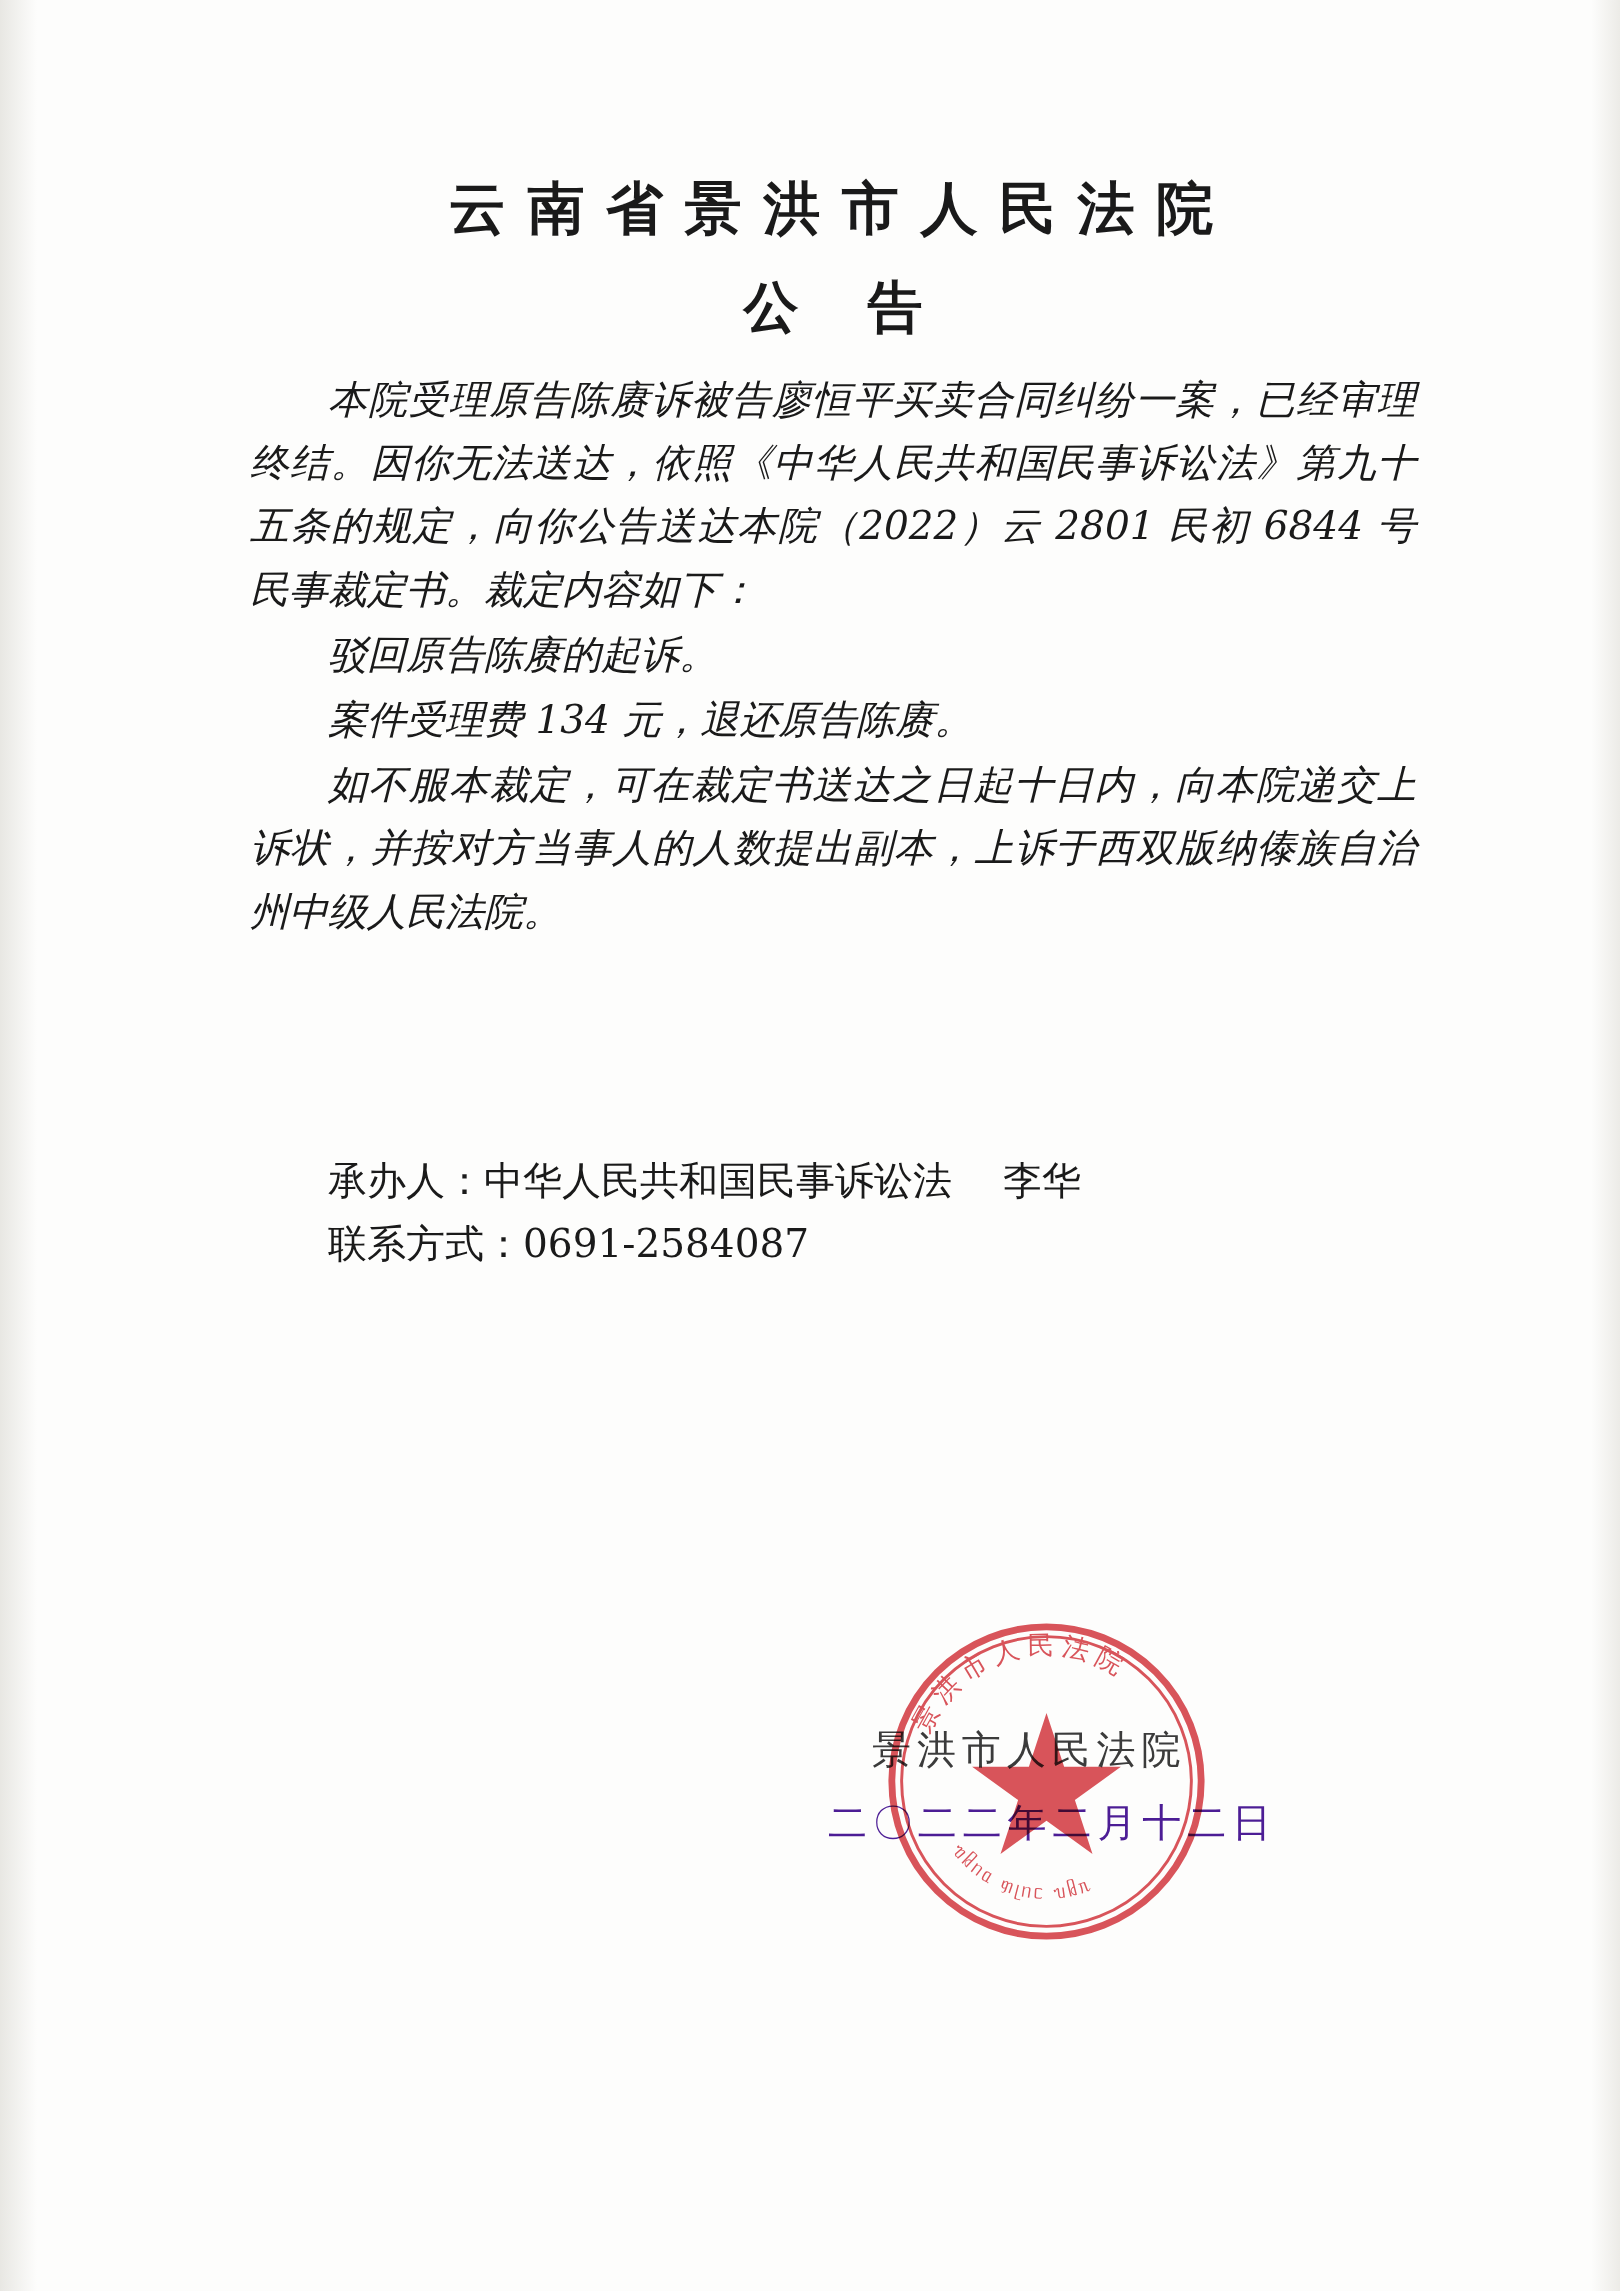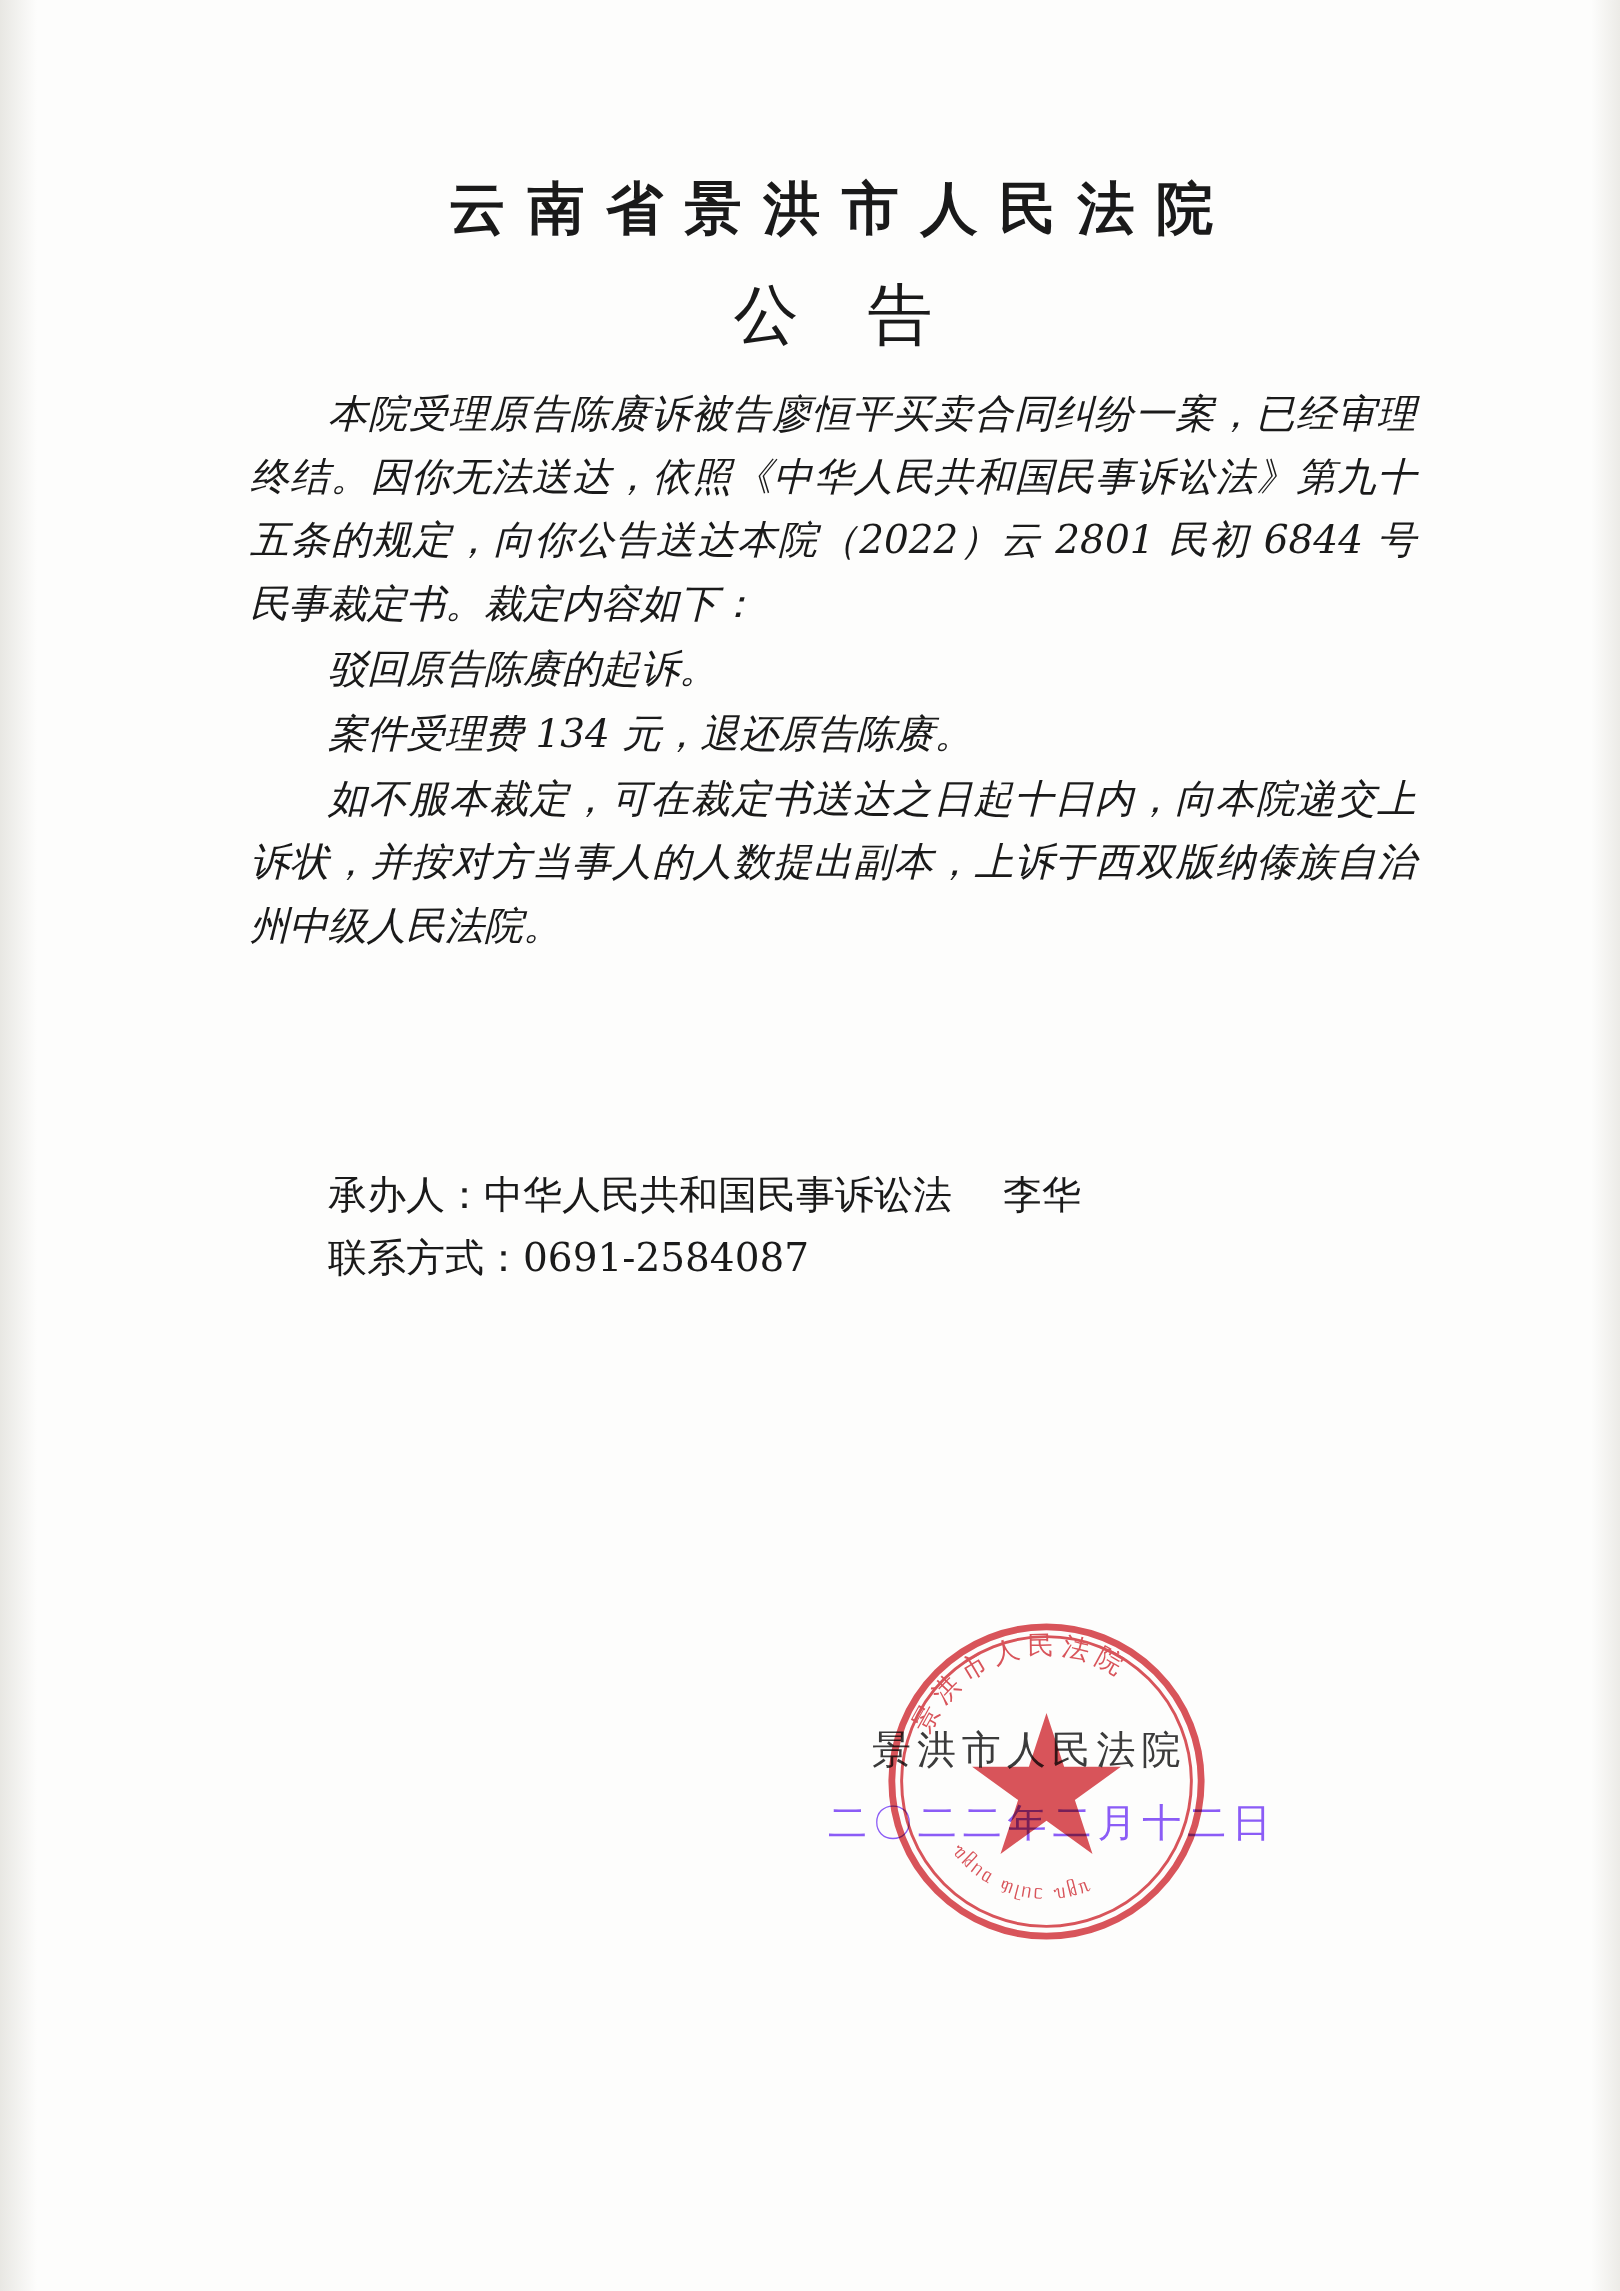--- a/index.html
+++ b/index.html
@@ -50,22 +50,22 @@
     font-size: 57px;
     font-weight: bold;
     letter-spacing: 21.6px;
     text-align: center;
     line-height: 1.25;
     padding-left: 17.6px;
     white-space: nowrap;
   }
 
   .doc-title {
-    font-size: 65px;
-    font-weight: normal;
+    font-size: 55px;
+    font-weight: bold;
     text-align: center;
     letter-spacing: 69px;
     padding-left: 69px;
     margin-top: 27.4px;
     margin-bottom: 23.5px;
   }
 
   .addressee {
     font-size: 39px;
     line-height: 1.5;
@@ -114,21 +114,21 @@
     letter-spacing: 5.9px;
     color: #3b3b3b;
     white-space: nowrap;
   }
   .date-line {
     position: absolute;
     left: 83px;
     top: 196px;
     font-size: 39px;
     letter-spacing: 5.9px;
-    color: #8b5cf6;
+    color: #4c1d95;
     white-space: nowrap;
   }
 
   .seal {
     position: absolute;
     left: 140px;
     top: 19.6px;
     width: 323px;
     height: 323px;
     opacity: 0.85;

